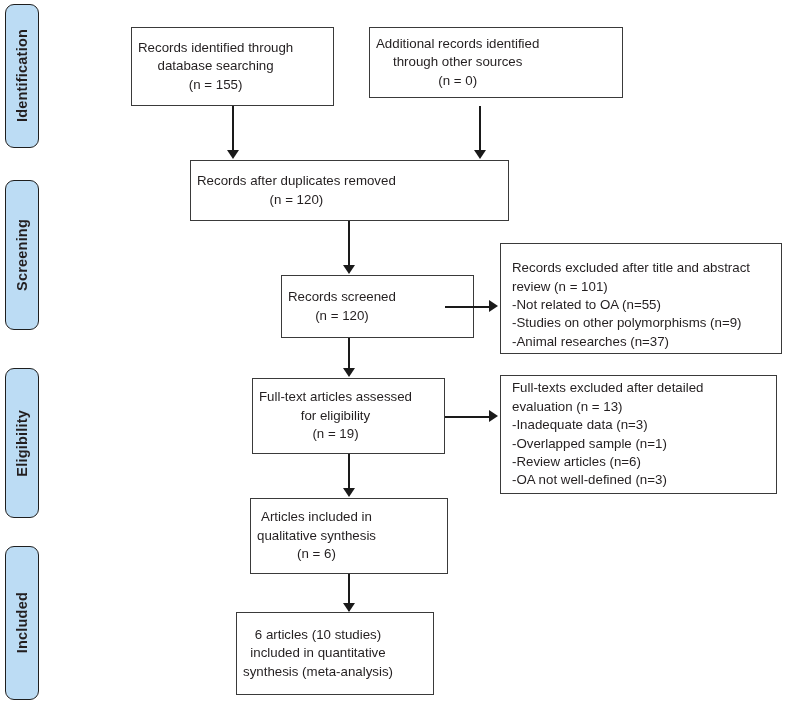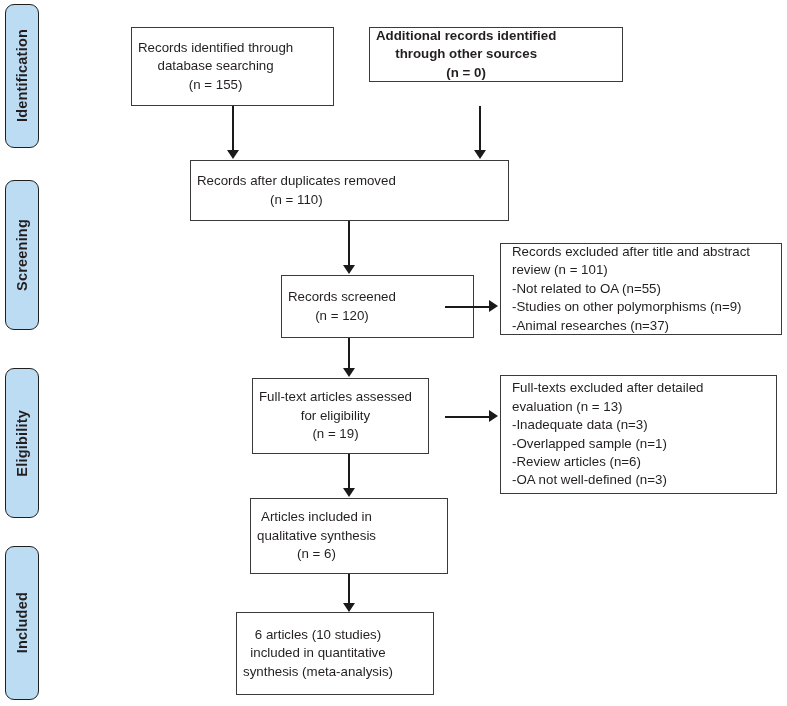--- a/index.html
+++ b/index.html
@@ -112,60 +112,60 @@
   <div class="stage-tab" style="left:5px; top:546px; width:34px; height:154px;">
     <span class="stage-label">Included</span>
   </div>
 
   <div class="flow-box" style="left:131px; top:27px; width:203px; height:79px;">
     <span class="box-text">Records identified through
 database searching
 (n = 155)</span>
   </div>
 
-  <div class="flow-box" style="left:369px; top:27px; width:254px; height:55px;font-weight:bold;">
+  <div class="flow-box" style="left:369px; top:27px; width:254px; height:71px;">
     <span class="box-text">Additional records identified
 through other sources
 (n = 0)</span>
   </div>
 
   <div class="v-line" style="left:232px; top:106px; height:45px;"></div>
   <div class="arrow-down" style="left:227px; top:150px;"></div>
 
   <div class="v-line" style="left:479px; top:106px; height:45px;"></div>
   <div class="arrow-down" style="left:474px; top:150px;"></div>
 
   <div class="flow-box" style="left:190px; top:160px; width:319px; height:61px;">
     <span class="box-text">Records after duplicates removed
-(n = 110)</span>
+(n = 120)</span>
   </div>
 
   <div class="v-line" style="left:348px; top:221px; height:45px;"></div>
   <div class="arrow-down" style="left:343px; top:265px;"></div>
 
   <div class="flow-box" style="left:252px; top:275px; width:193px; height:63px;margin-left:29px;">
     <span class="box-text">Records screened
 (n = 120)</span>
   </div>
 
   <div class="h-line" style="left:445px; top:306px; width:44px;"></div>
   <div class="arrow-right" style="left:489px; top:300px;"></div>
 
-  <div class="flow-box left-align" style="left:500px; top:243px; width:282px; height:92px;">
+  <div class="flow-box left-align" style="left:500px; top:243px; width:282px; height:111px;align-items:flex-end;">
     <span class="box-text">Records excluded after title and abstract
 review (n = 101)
 -Not related to OA (n=55)
 -Studies on other polymorphisms (n=9)
 -Animal researches (n=37)</span>
   </div>
 
   <div class="v-line" style="left:348px; top:338px; height:31px;"></div>
   <div class="arrow-down" style="left:343px; top:368px;"></div>
 
-  <div class="flow-box" style="left:252px; top:378px; width:177px; height:76px;">
+  <div class="flow-box" style="left:252px; top:378px; width:193px; height:76px;">
     <span class="box-text">Full-text articles assessed
 for eligibility
 (n = 19)</span>
   </div>
 
   <div class="h-line" style="left:445px; top:416px; width:44px;"></div>
   <div class="arrow-right" style="left:489px; top:410px;"></div>
 
   <div class="flow-box left-align" style="left:500px; top:375px; width:277px; height:119px;">
     <span class="box-text">Full-texts excluded after detailed

